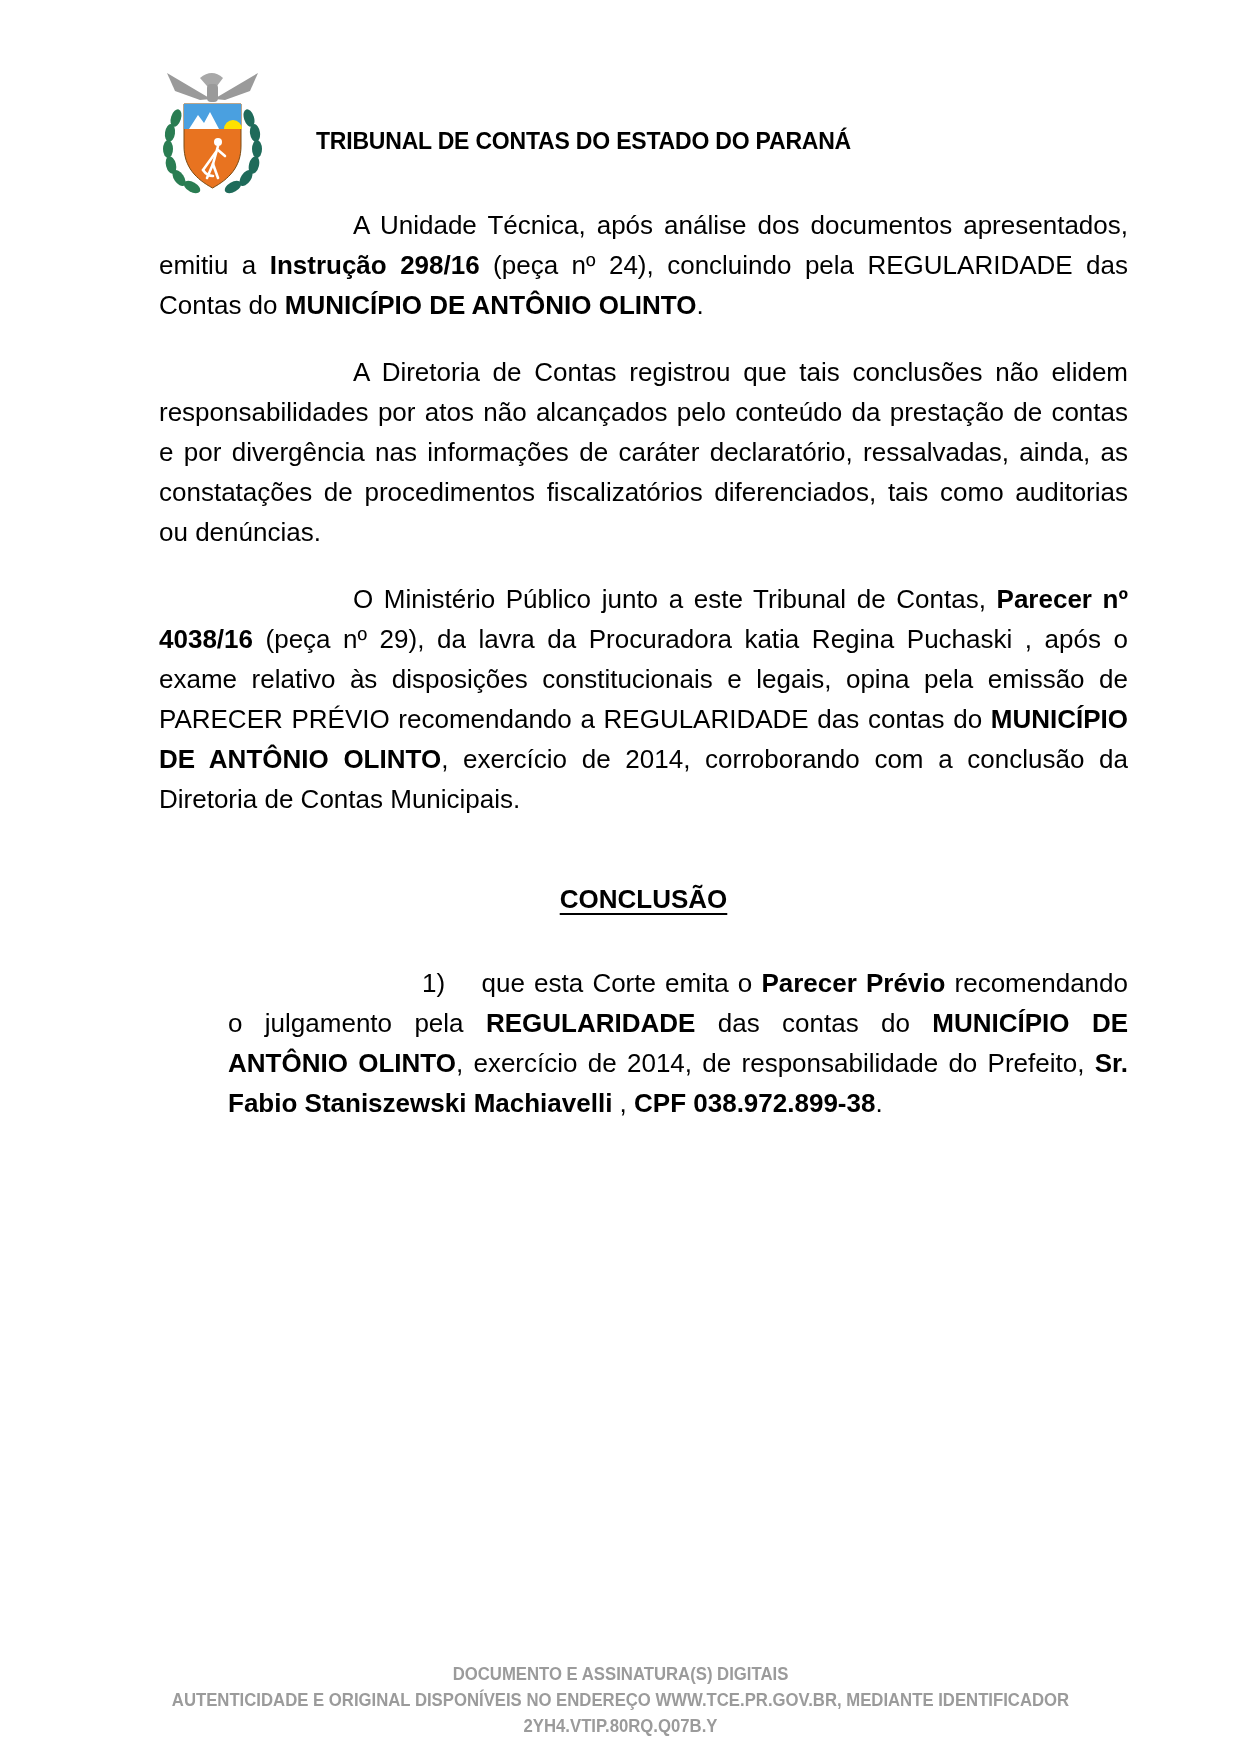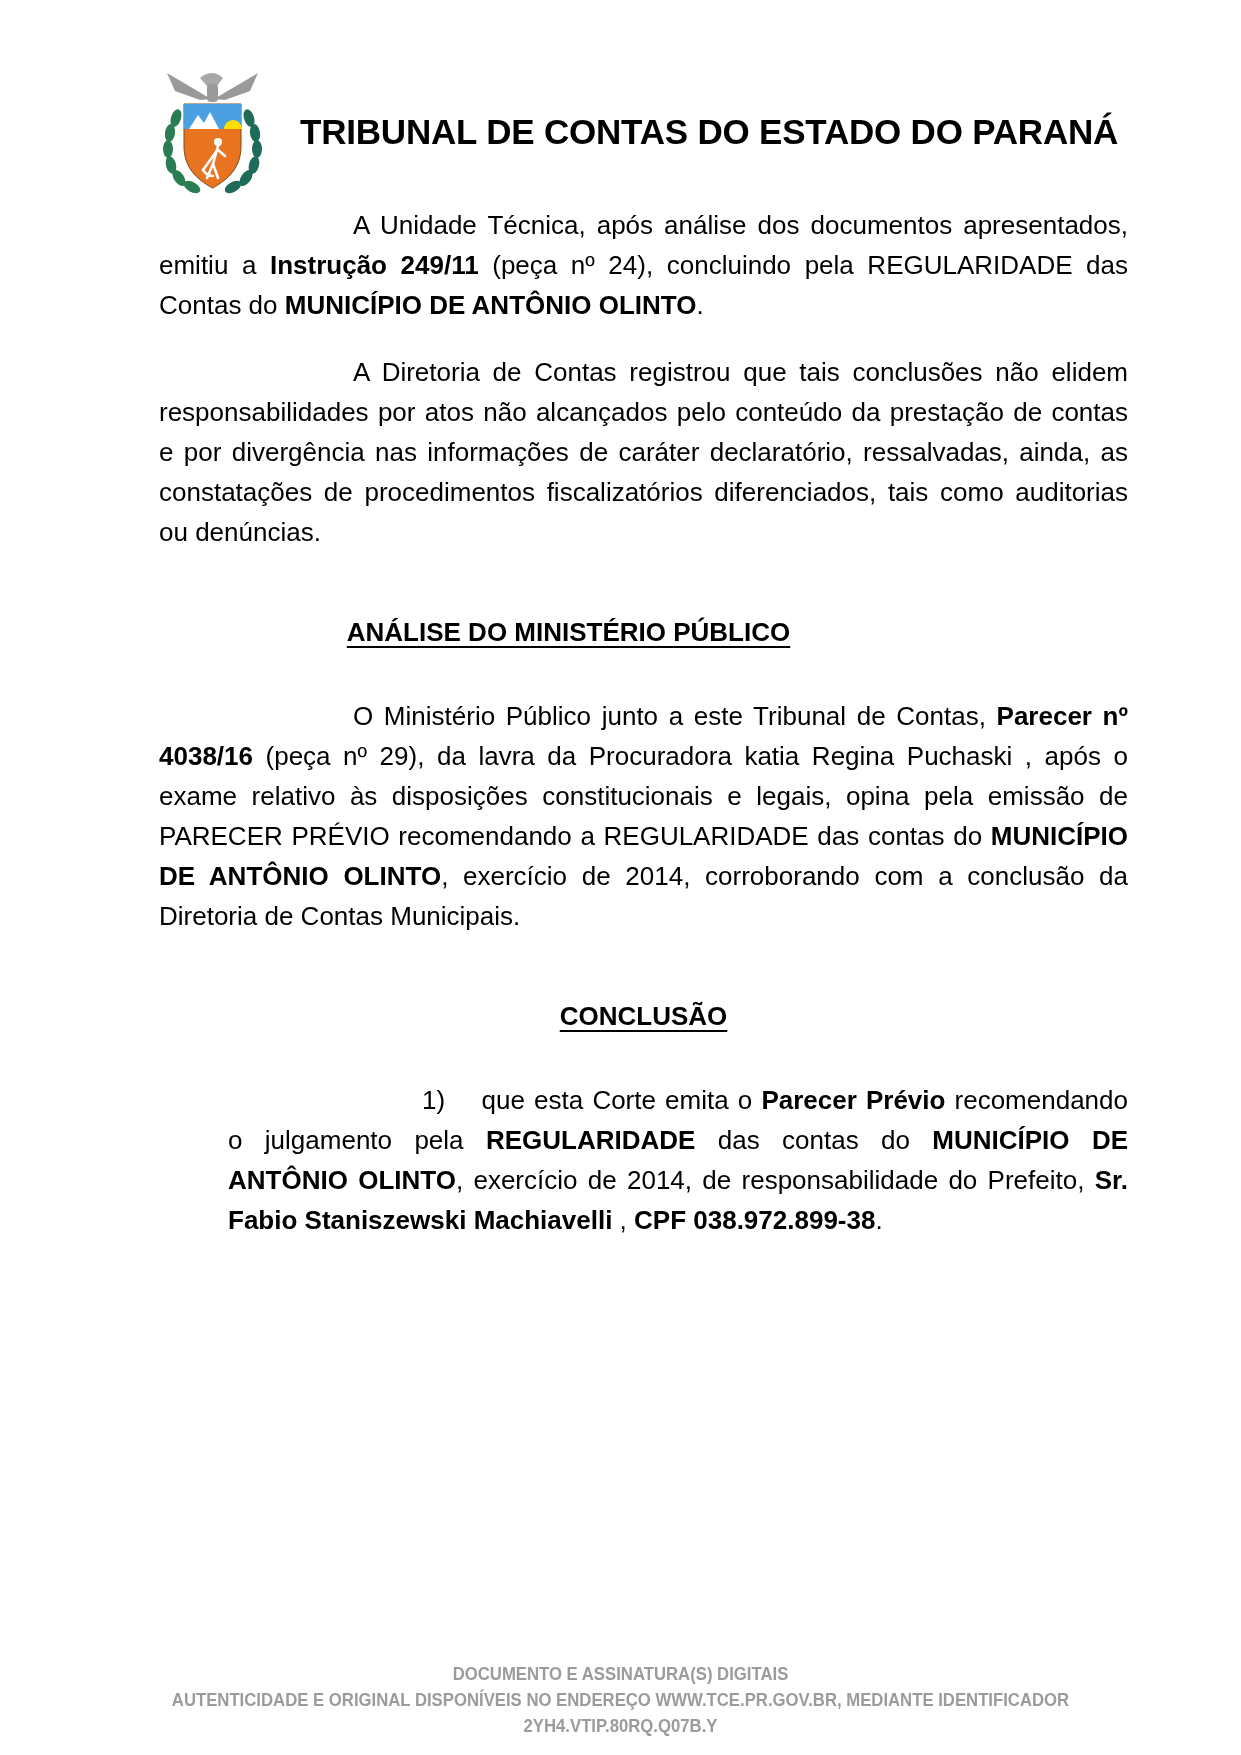--- a/index.html
+++ b/index.html
@@ -8,22 +8,22 @@
     width:1241px; height:1755px;
     background:#ffffff;
     color:#000;
     font-family:"Liberation Sans", sans-serif;
     overflow:hidden;
   }
   .header { position:absolute; top:66px; left:155px; right:100px; height:132px; }
   .logo { position:absolute; left:0; top:0; width:115px; height:128px; }
   .title {
     position:absolute; left:145px; top:46px;
-    font-size:35px; font-weight:bold; letter-spacing:-0.2px;
-    white-space:nowrap; margin:0;
+    font-size:23px; font-weight:bold; letter-spacing:-0.2px;
+    white-space:nowrap; margin:16px;
   }
   .body {
     position:absolute; top:205px; left:159px; width:969px;
     font-size:26px; line-height:40px; text-align:justify;
   }
   .para { margin:0 0 27px 0; text-indent:194px; }
   .item { margin:0 0 27px 69px; text-indent:194px; }
   .heading {
     font-weight:bold; text-decoration:underline; text-underline-offset:5px;
     text-align:center; text-indent:0;
@@ -80,23 +80,22 @@
         <path d="M58 98 L63 112"></path>
         <path d="M61 86 L48 104"></path>
         <path d="M48 104 Q52 110 58 110"></path>
         <path d="M63 84 L70 90"></path>
       </g>
     </svg>
     <h1 class="title">TRIBUNAL DE CONTAS DO ESTADO DO PARANÁ</h1>
   </div>
 
   <div class="body">
-    <p class="para"><span>A Unidade Técnica, após análise dos documentos apresentados, emitiu a </span><span style="font-weight: bold;">Instrução 249/11</span><span> (peça nº 24), concluindo pela REGULARIDADE das Contas do </span><span style="font-weight: bold;">MUNICÍPIO DE ANTÔNIO OLINTO</span><span>.</span></p>
+    <p class="para"><span>A Unidade Técnica, após análise dos documentos apresentados, emitiu a </span><span style="font-weight: bold;">Instrução 298/16</span><span> (peça nº 24), concluindo pela REGULARIDADE das Contas do </span><span style="font-weight: bold;">MUNICÍPIO DE ANTÔNIO OLINTO</span><span>.</span></p>
     <p class="para"><span>A Diretoria de Contas registrou que tais conclusões não elidem responsabilidades por atos não alcançados pelo conteúdo da prestação de contas e por divergência nas informações de caráter declaratório, ressalvadas, ainda, as constatações de procedimentos fiscalizatórios diferenciados, tais como auditorias ou denúncias.</span></p>
-    <p class="para heading shift-left">ANÁLISE DO MINISTÉRIO PÚBLICO</p>
     <p class="para"><span>O Ministério Público junto a este Tribunal de Contas, </span><span style="font-weight: bold;">Parecer nº 4038/16</span><span> (peça nº 29), da lavra da Procuradora katia Regina Puchaski , após o exame relativo às disposições constitucionais e legais, opina pela emissão de PARECER PRÉVIO recomendando a REGULARIDADE das contas do </span><span style="font-weight: bold;">MUNICÍPIO DE ANTÔNIO OLINTO</span><span>, exercício de 2014, corroborando com a conclusão da Diretoria de Contas Municipais.</span></p>
     <p class="para heading">CONCLUSÃO</p>
     <p class="item"><span>1)&nbsp;&nbsp;&nbsp;&nbsp;que esta Corte emita o </span><span style="font-weight: bold;">Parecer Prévio</span><span> recomendando o julgamento pela </span><span style="font-weight: bold;">REGULARIDADE</span><span> das contas do </span><span style="font-weight: bold;">MUNICÍPIO DE ANTÔNIO OLINTO</span><span>, exercício de 2014, de responsabilidade do Prefeito, </span><span style="font-weight: bold;">Sr. Fabio Staniszewski Machiavelli</span><span> , </span><span style="font-weight: bold;">CPF 038.972.899-38</span><span>.</span></p>
   </div>
 
   <div class="footer">
     <div>DOCUMENTO E ASSINATURA(S) DIGITAIS</div>
     <div>AUTENTICIDADE E ORIGINAL DISPONÍVEIS NO ENDEREÇO WWW.TCE.PR.GOV.BR, MEDIANTE IDENTIFICADOR 2YH4.VTIP.80RQ.Q07B.Y</div>
   </div>
 

